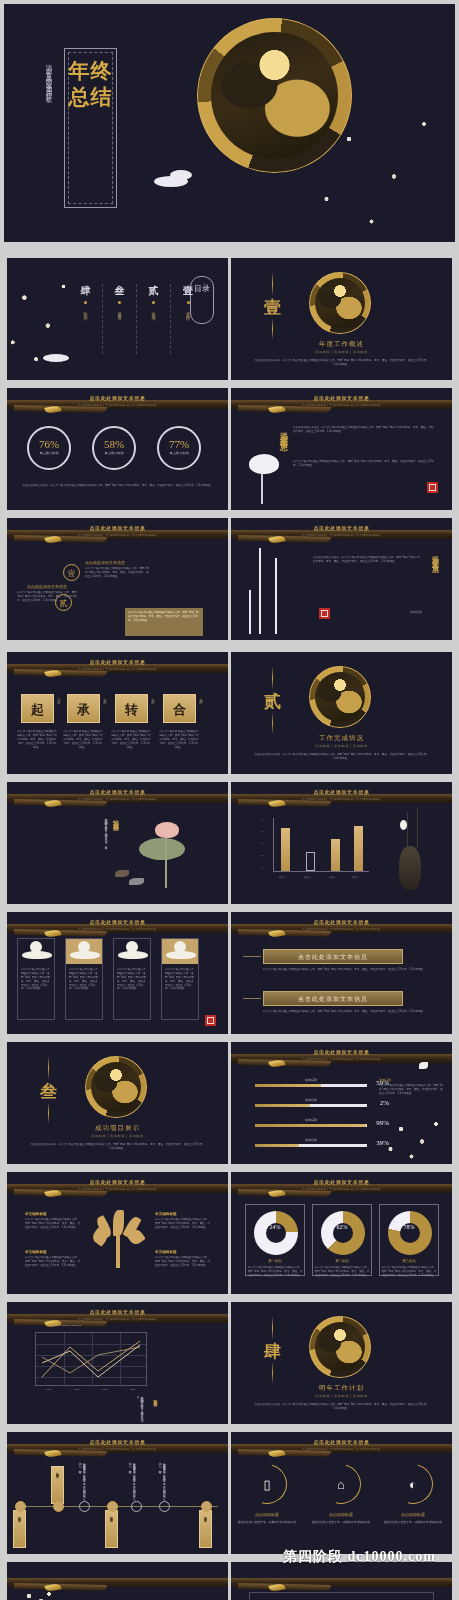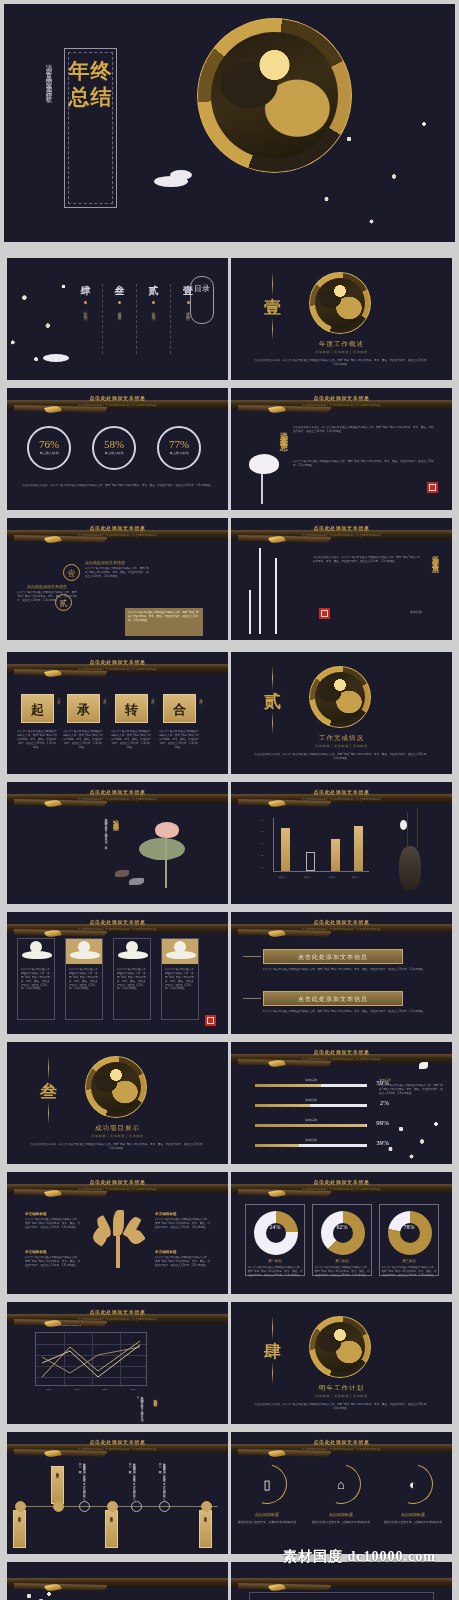--- a/index.html
+++ b/index.html
@@ -737,15 +737,15 @@
       <div class="leaf" style="top:22px;"></div>
       <div class="blossom-branch" style="left:10px;top:28px;width:40px;height:20px;"></div>
     </div>
     <div class="sl r" style="height:42px;">
       <div class="branch" style="top:16px;"></div>
       <div class="leaf" style="top:22px;"></div>
       <div style="position:absolute;left:18px;top:30px;right:18px;bottom:0;border:1px solid #4e4b63;"></div>
     </div>
   </div>
 
-  <div class="wm wm-right">素材国度  dc10000.com</div>
+  <div class="wm wm-right">第四阶段  dc10000.com</div>
 
 </div>
 
 </body></html>

